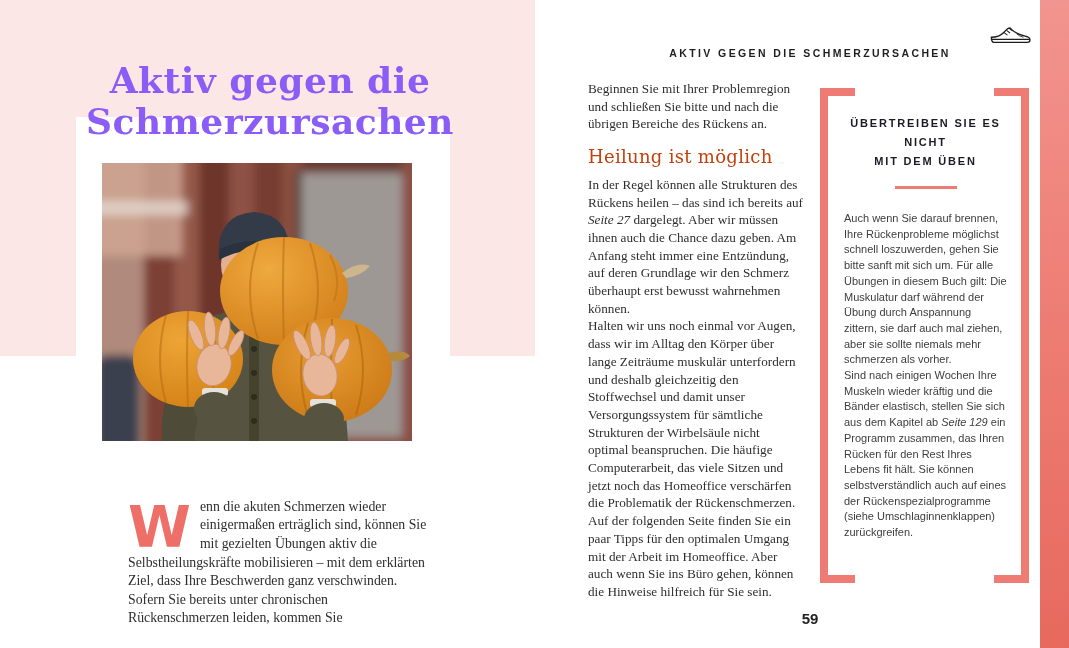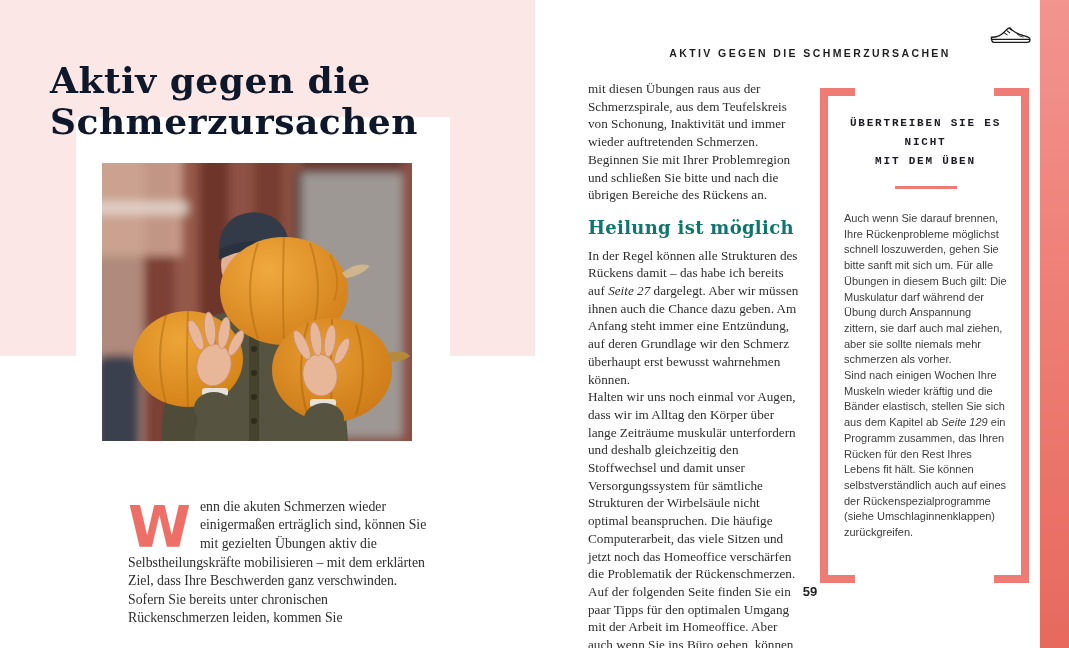--- a/index.html
+++ b/index.html
@@ -4,63 +4,63 @@
 <style>
   html,body{margin:0;padding:0;background:#ffffff;}
   #spread{position:relative;width:1069px;height:648px;background:#ffffff;overflow:hidden;
           font-family:"Liberation Serif", serif;color:#2e2e2e;}
 
   
   .pink-block{position:absolute;left:0;top:0;width:535px;height:356px;background:#fbe7e5;}
   .white-box{position:absolute;left:76px;top:117px;width:374px;height:483px;background:#ffffff;}
 
   
-  .chapter-title{position:absolute;left:50px;top:60px;width:420px;
+  .chapter-title{position:absolute;left:60px;top:60px;width:420px;text-align:center;
     font-family:"DejaVu Serif", serif;font-weight:bold;font-size:36px;line-height:41px;
-    letter-spacing:0.5px;color:#0f172a;}
+    letter-spacing:0.5px;color:#8b5cf6;}
   .photo-frame{position:absolute;left:102px;top:163px;width:310px;height:278px;overflow:hidden;}
   .intro-para{position:absolute;left:128px;top:484px;width:299px;
     font-size:13.8px;line-height:18.6px;color:#2e2e2e;text-align:left;}
   .dropcap{float:left;font-family:"DejaVu Sans", sans-serif;font-weight:bold;
     font-size:57px;line-height:48px;margin:5px 9px 0 0;color:#ed6f68;}
 
   
   .running-head{position:absolute;left:630px;top:16px;width:360px;text-align:center;
     font-family:"Liberation Sans", sans-serif;font-weight:bold;font-size:10.5px;
     letter-spacing:2.4px;color:#1e1e1e;margin-top:31px;}
   .shoe{position:absolute;left:988px;top:20px;width:44px;height:26px;}
 
   
   .mid-col{position:absolute;left:588px;top:80px;width:215px;
     font-size:13.2px;line-height:17.7px;color:#2e2e2e;}
   .mid-col p{margin:0;}
-  .mid-heading{font-family:"DejaVu Serif", serif;font-weight:bold;font-size:18px;
-    color:#0f766e;margin:15px 0 10px 0;letter-spacing:0.3px;}
+  .mid-heading{font-family:"DejaVu Serif", serif;font-weight:normal;font-size:18px;
+    color:#c2410c;margin:15px 0 10px 0;letter-spacing:0.3px;}
   .pg-ref{font-style:italic;}
 
   
   .info-box{position:absolute;left:820px;top:88px;width:209px;height:495px;}
   .fr{position:absolute;background:#ee7b74;}
   .fr-left{left:0;top:0;width:8px;height:100%;}
   .fr-right{right:0;top:0;width:8px;height:100%;}
   .fr-tl{left:0;top:0;width:35px;height:8px;}
   .fr-tr{right:0;top:0;width:35px;height:8px;}
   .fr-bl{left:0;bottom:0;width:35px;height:8px;}
   .fr-br{right:0;bottom:0;width:35px;height:8px;}
   .info-inner{position:absolute;left:24px;right:22px;top:26px;}
-  .info-title{font-family:Liberation Mono, monospace;font-weight:bold;font-size:11px;
+  .info-title{font-family:Liberation Sans, sans-serif;font-weight:bold;font-size:11px;
     letter-spacing:1.8px;line-height:19px;text-align:center;color:#1b1b26;}
   .info-rule{width:62px;height:3px;background:#ee7b74;margin:15px auto 22px auto;}
   .info-body{font-family:"Liberation Sans", sans-serif;font-size:11px;line-height:15.7px;
     color:#3d3d3d;}
   .info-body p{margin:0;}
 
   
-  .page-number{position:absolute;left:795px;top:584px;width:30px;text-align:center;
-    font-family:"Liberation Sans", sans-serif;font-weight:bold;font-size:13px;color:#222;}
+  .page-number{position:absolute;left:795px;top:610px;width:30px;text-align:center;
+    font-family:"Liberation Sans", sans-serif;font-weight:bold;font-size:15px;color:#222;}
   .edge-strip{position:absolute;right:0;top:0;width:29px;height:648px;
     background:linear-gradient(to bottom,#f2948f 0%,#ee7f76 45%,#e7695e 100%);}
 </style>
 </head>
 <body>
 
 <div id="spread">
 
   <div class="pink-block"></div>
   <div class="white-box"></div>
@@ -166,24 +166,23 @@
   <div class="shoe">
     <svg width="44" height="26" viewBox="0 0 52 30">
       <path d="M4 20 C11 20 15 18 19 14 C21 12 23 9 26 9 L28 11 C31 14 37 17 43 18.5 C47 19.5 49.5 20.5 49.5 22.5 L49.5 23.5 C49.5 25 48.5 26 46.5 26 L7 26 C5 26 4 23.5 4 20 Z" fill="#ffffff" stroke="#1c1c1c" stroke-width="1.6"></path>
       <path d="M4 22.5 L49.5 22.5" stroke="#1c1c1c" stroke-width="1.3"></path>
       <path d="M22 12 l4 3 M25 9.5 l4 3 M19 14.5 l4 3" stroke="#1c1c1c" stroke-width="1.2"></path>
       <path d="M34 16 q3 3 8 4" stroke="#1c1c1c" stroke-width="1" fill="none"></path>
     </svg>
   </div>
 
   <div class="mid-col">
-    <p>mit diesen Übungen raus aus der Schmerzspirale, aus dem Teufelskreis von Schonung, Inaktivität und immer wieder auftretenden Schmerzen.</p>
     <p>Beginnen Sie mit Ihrer Problemregion und schließen Sie bitte und nach die übrigen Bereiche des Rückens an.</p>
     <div class="mid-heading">Heilung ist möglich</div>
-    <p><span>In der Regel können alle Strukturen des Rückens damit – das habe ich bereits auf </span><span class="pg-ref">Seite 27</span><span> dargelegt. Aber wir müssen ihnen auch die Chance dazu geben. Am Anfang steht immer eine Entzündung, auf deren Grundlage wir den Schmerz überhaupt erst bewusst wahrnehmen können.</span></p>
+    <p><span>In der Regel können alle Strukturen des Rückens heilen – das sind ich bereits auf </span><span class="pg-ref">Seite 27</span><span> dargelegt. Aber wir müssen ihnen auch die Chance dazu geben. Am Anfang steht immer eine Entzündung, auf deren Grundlage wir den Schmerz überhaupt erst bewusst wahrnehmen können.</span></p>
     <p>Halten wir uns noch einmal vor Augen, dass wir im Alltag den Körper über lange Zeiträume muskulär unterfordern und deshalb gleichzeitig den Stoffwechsel und damit unser Versorgungssystem für sämtliche Strukturen der Wirbelsäule nicht optimal beanspruchen. Die häufige Computerarbeit, das viele Sitzen und jetzt noch das Homeoffice verschärfen die Problematik der Rückenschmerzen.</p>
     <p>Auf der folgenden Seite finden Sie ein paar Tipps für den optimalen Umgang mit der Arbeit im Homeoffice. Aber auch wenn Sie ins Büro gehen, können die Hinweise hilfreich für Sie sein.</p>
   </div>
 
   <div class="info-box">
     <div class="fr fr-left"></div>
     <div class="fr fr-right"></div>
     <div class="fr fr-tl"></div>
     <div class="fr fr-tr"></div>
     <div class="fr fr-bl"></div>

